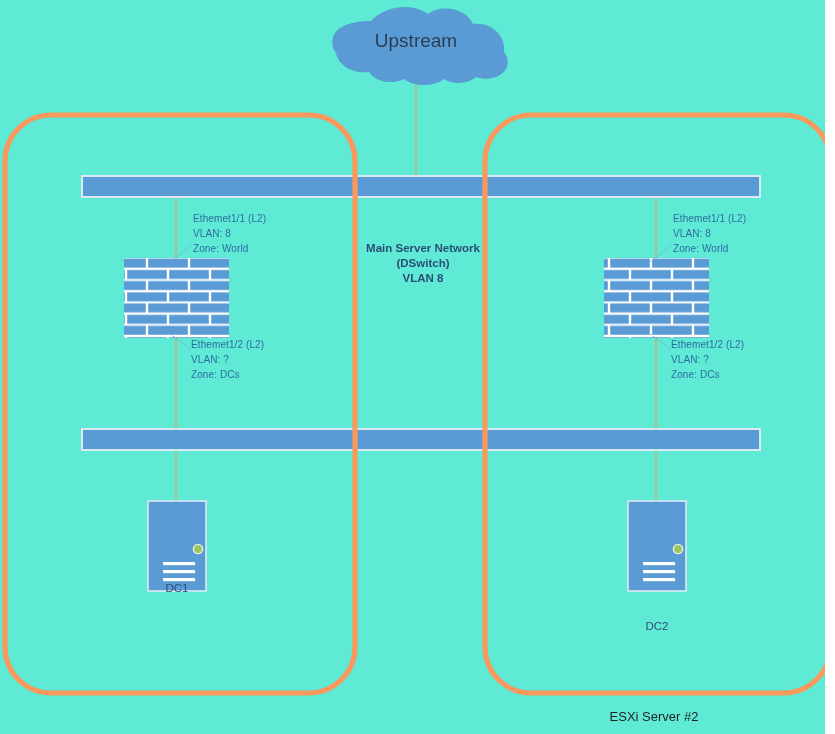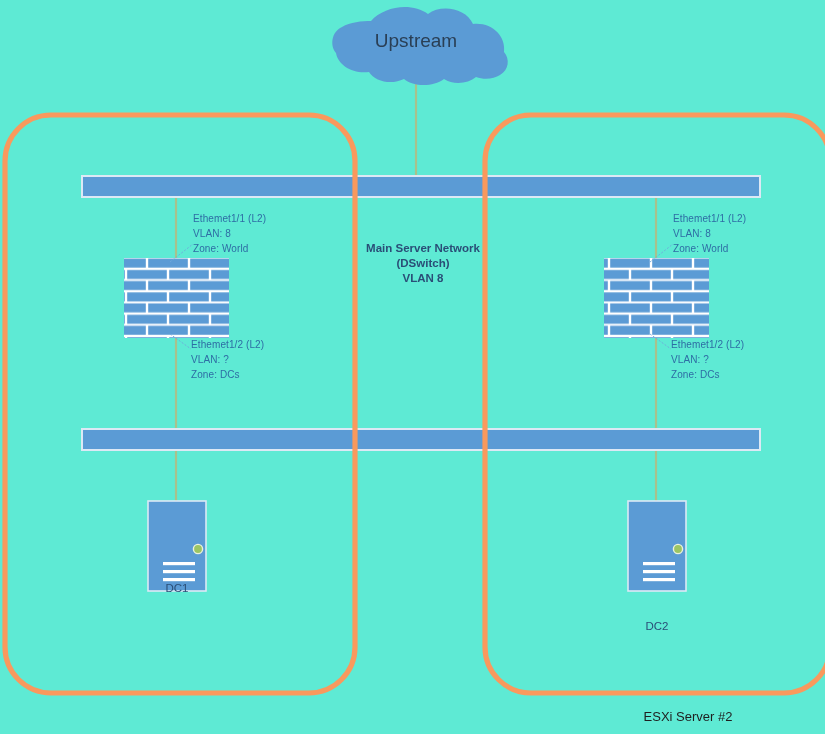--- a/index.html
+++ b/index.html
@@ -165,15 +165,15 @@
   <div class="txt iface-label" style="left:673px; top:227px; width:120px;">VLAN: 8</div>
   <div class="txt iface-label" style="left:673px; top:242px; width:120px;">Zone: World</div>
 
   <div class="txt iface-label" style="left:671px; top:338px; width:120px;">Ethemet1/2 (L2)</div>
   <div class="txt iface-label" style="left:671px; top:353px; width:120px;">VLAN: ?</div>
   <div class="txt iface-label" style="left:671px; top:368px; width:120px;">Zone: DCs</div>
 
   <div class="txt dev-label" style="left:137px; top:568px; width:80px;margin-top:13px;">DC1</div>
   <div class="txt dev-label" style="left:617px; top:619px; width:80px;">DC2</div>
 
-  <div class="txt host-label" style="left:608px; top:708px; width:160px;">ESXi Server #2</div>
+  <div class="txt host-label" style="left:574px; top:708px; width:160px;">ESXi Server #2</div>
 
 </div>
 
 </body></html>

